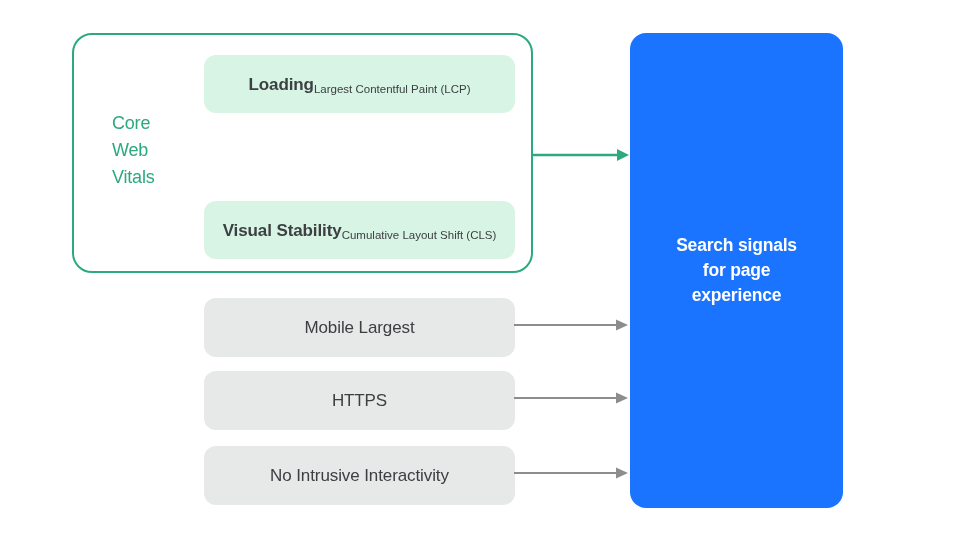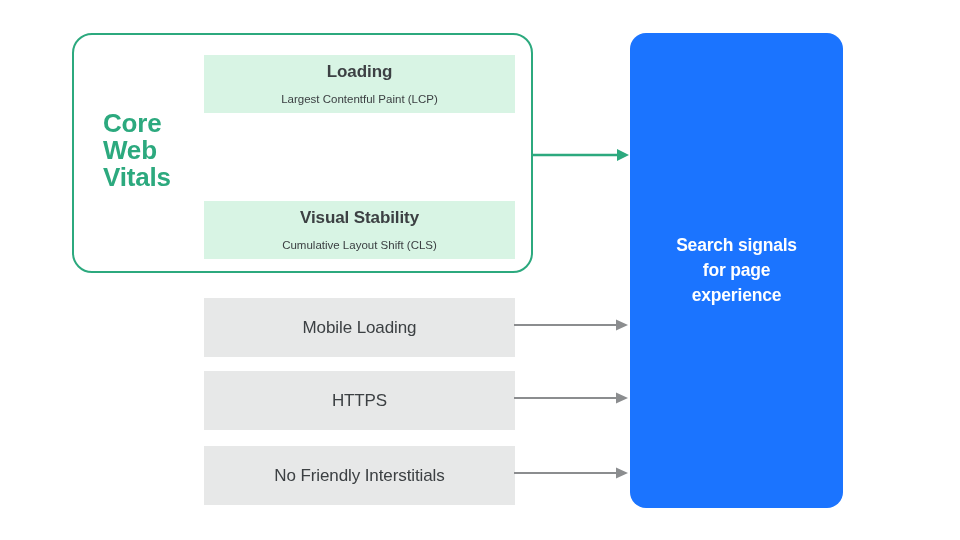--- a/index.html
+++ b/index.html
@@ -26,40 +26,40 @@
     top: 33px;
     width: 461px;
     height: 240px;
     box-sizing: border-box;
     border: 2px solid #2CA97E;
     border-radius: 20px;
     background: transparent;
   }
   .cwv-label {
     position: absolute;
-    left: 103px;
+    left: 112px;
     top: 110px;
     width: 100px;
     color: #2CA97E;
-    font-size: 26px;
-    font-weight: bold;
+    font-size: 18px;
+    font-weight: normal;
     line-height: 27px;
     letter-spacing: -0.2px;
     text-align: left;
   }
 
   
   .pill {
     position: absolute;
     left: 204px;
     width: 311px;
     box-sizing: border-box;
-    border-radius: 0;
+    border-radius: 12px;
     display: flex;
-    flex-direction: column;
+    flex-direction: row;
     align-items: center;
     justify-content: center;
     text-align: center;
   }
   .pill-green {
     background: #D8F4E4;
     height: 58px;
   }
   .pill-gray {
     background: #E7E8E8;
@@ -146,29 +146,29 @@
     <div class="pill-sub">Largest Contentful Paint (LCP)</div>
   </div>
 
 
   <div class="pill pill-green" id="pill-visual">
     <div class="pill-title">Visual Stability</div>
     <div class="pill-sub">Cumulative Layout Shift (CLS)</div>
   </div>
 
   <div class="pill pill-gray" id="pill-mobile">
-    <div class="pill-plain">Mobile Loading</div>
+    <div class="pill-plain">Mobile Largest</div>
   </div>
 
   <div class="pill pill-gray" id="pill-https">
     <div class="pill-plain">HTTPS</div>
   </div>
 
   <div class="pill pill-gray" id="pill-interstitial">
-    <div class="pill-plain">No Friendly Interstitials</div>
+    <div class="pill-plain">No Intrusive Interactivity</div>
   </div>
 
   <svg class="arrow-svg" id="arrow-green" width="100" height="28" viewBox="0 0 100 28">
     <line x1="0" y1="14" x2="88" y2="14" stroke="#2CA97E" stroke-width="2.4"></line>
     <polygon points="86,8 98,14 86,20" fill="#2CA97E"></polygon>
   </svg>
 
   <svg class="arrow-svg" id="arrow-gray-1" width="116" height="24" viewBox="0 0 116 24">
     <line x1="0" y1="12" x2="104" y2="12" stroke="#8B8D8F" stroke-width="1.8"></line>
     <polygon points="102,6.5 114,12 102,17.5" fill="#8B8D8F"></polygon>

